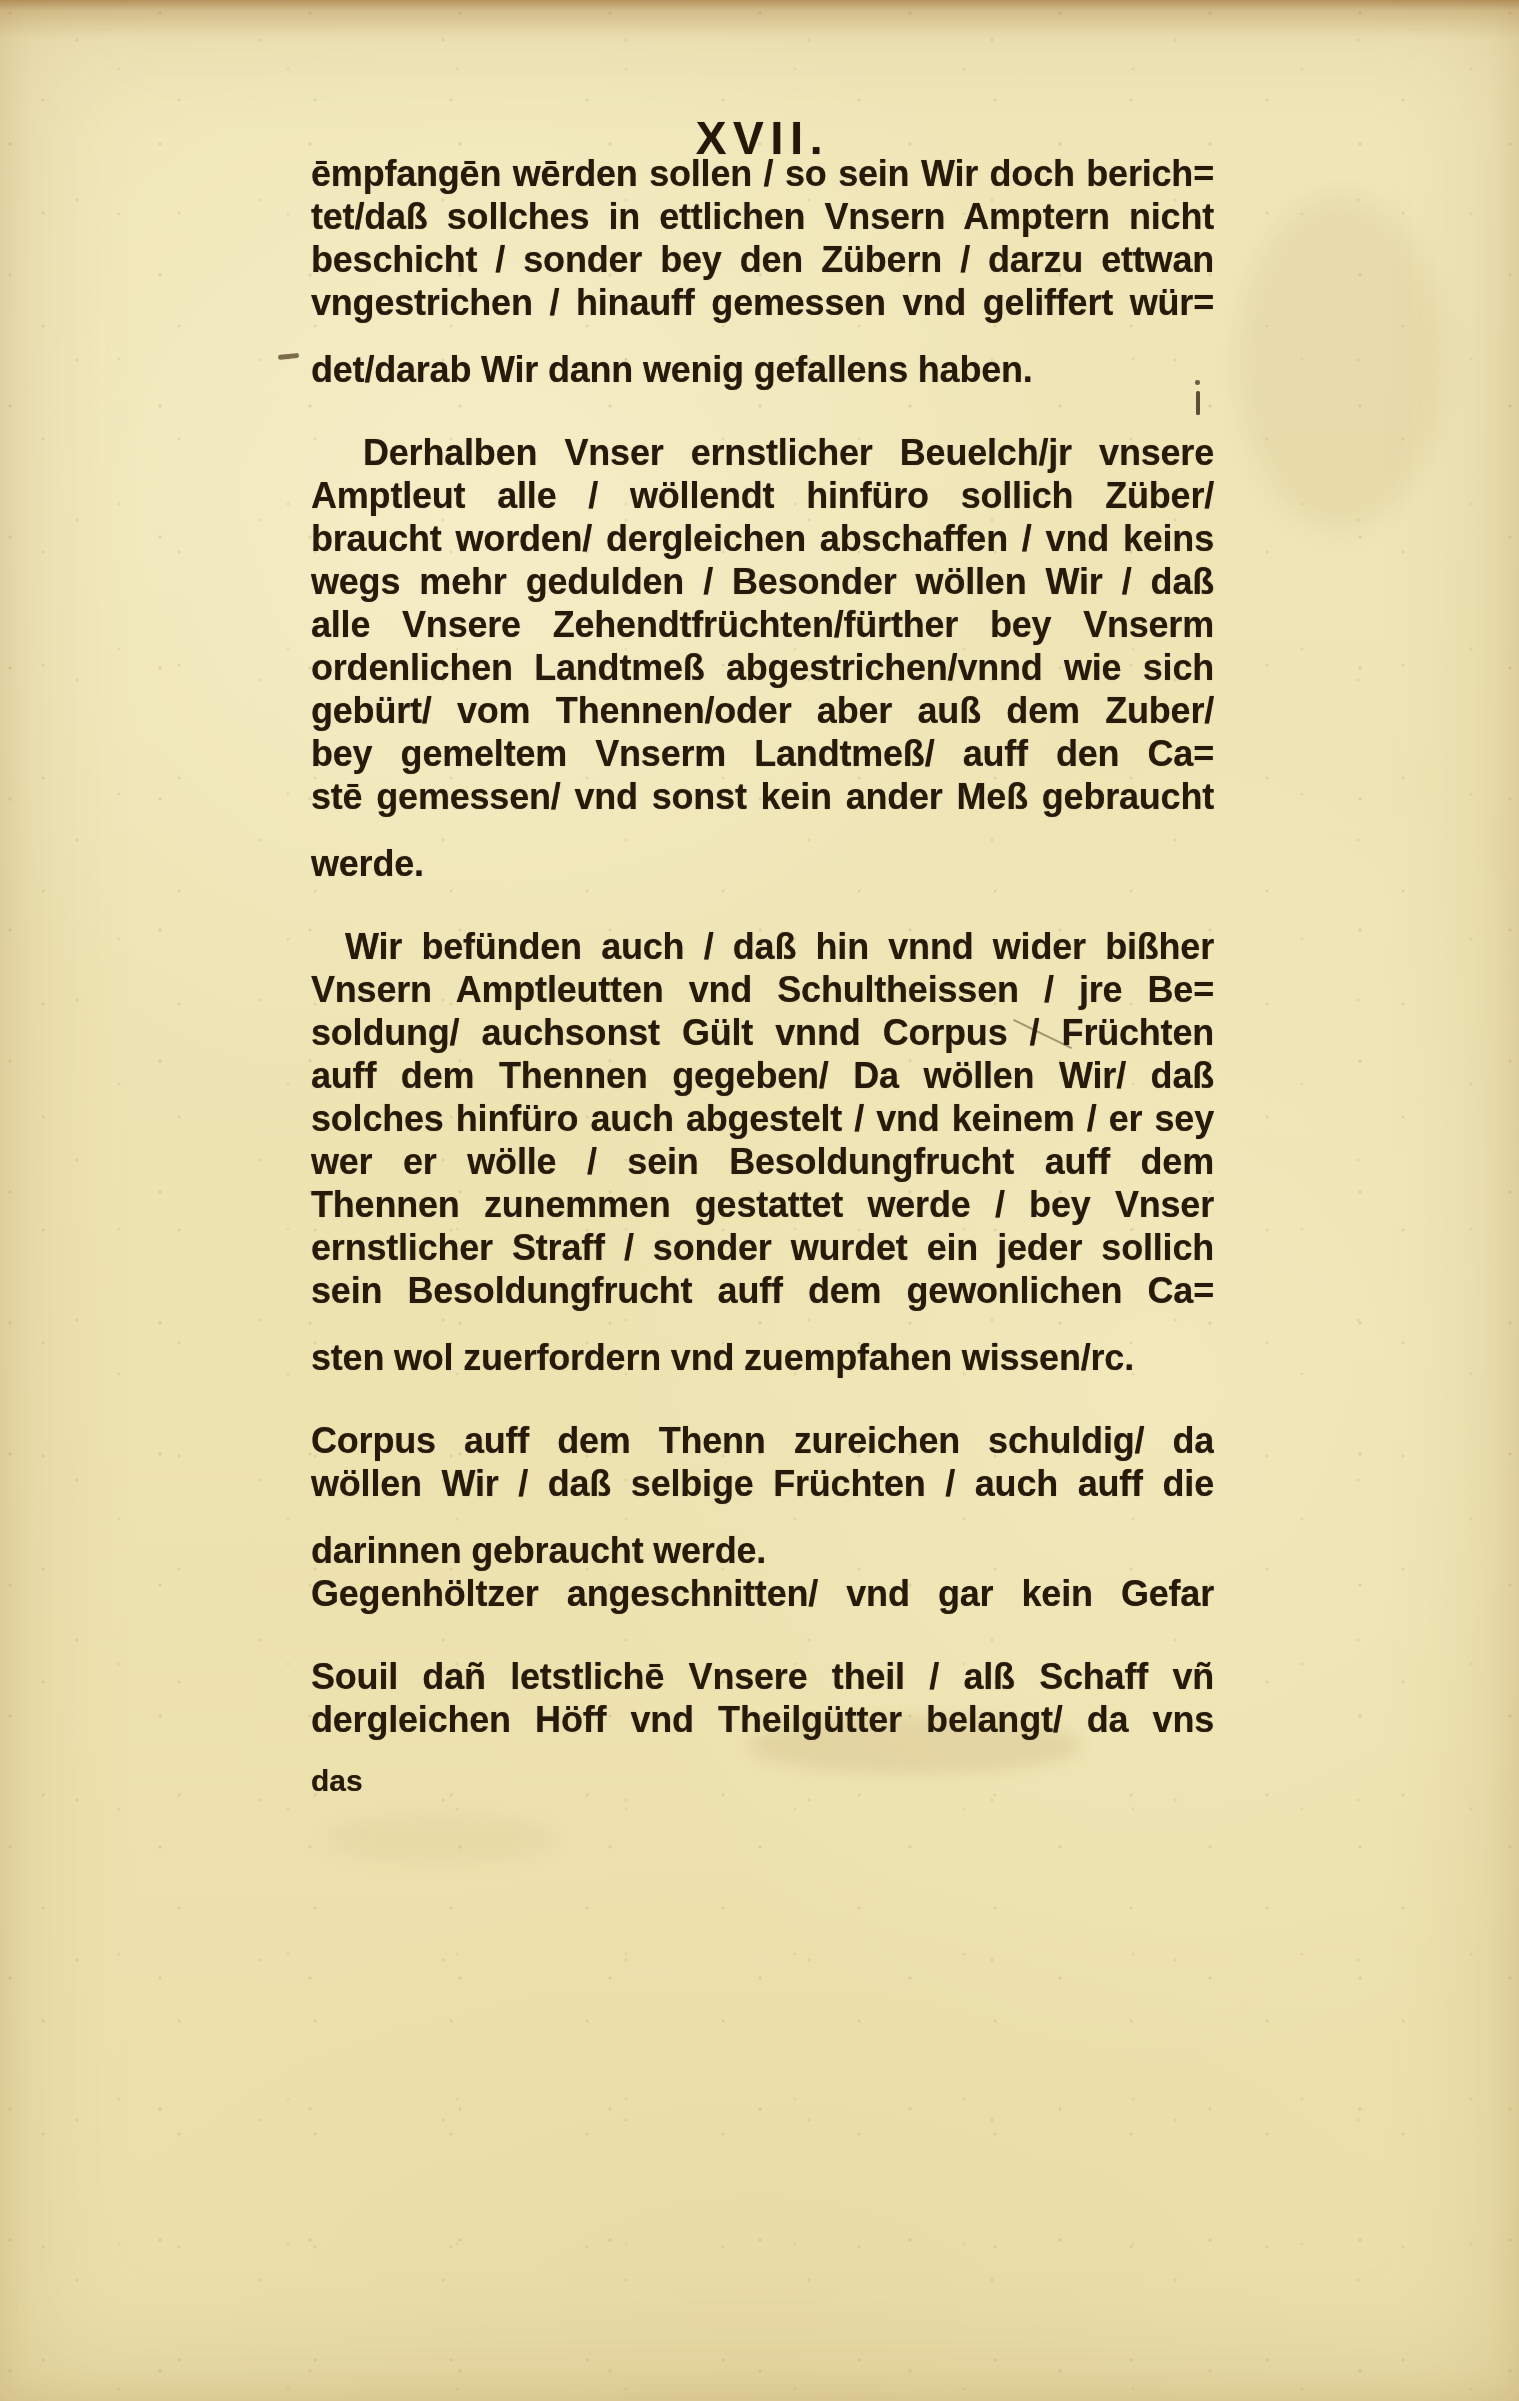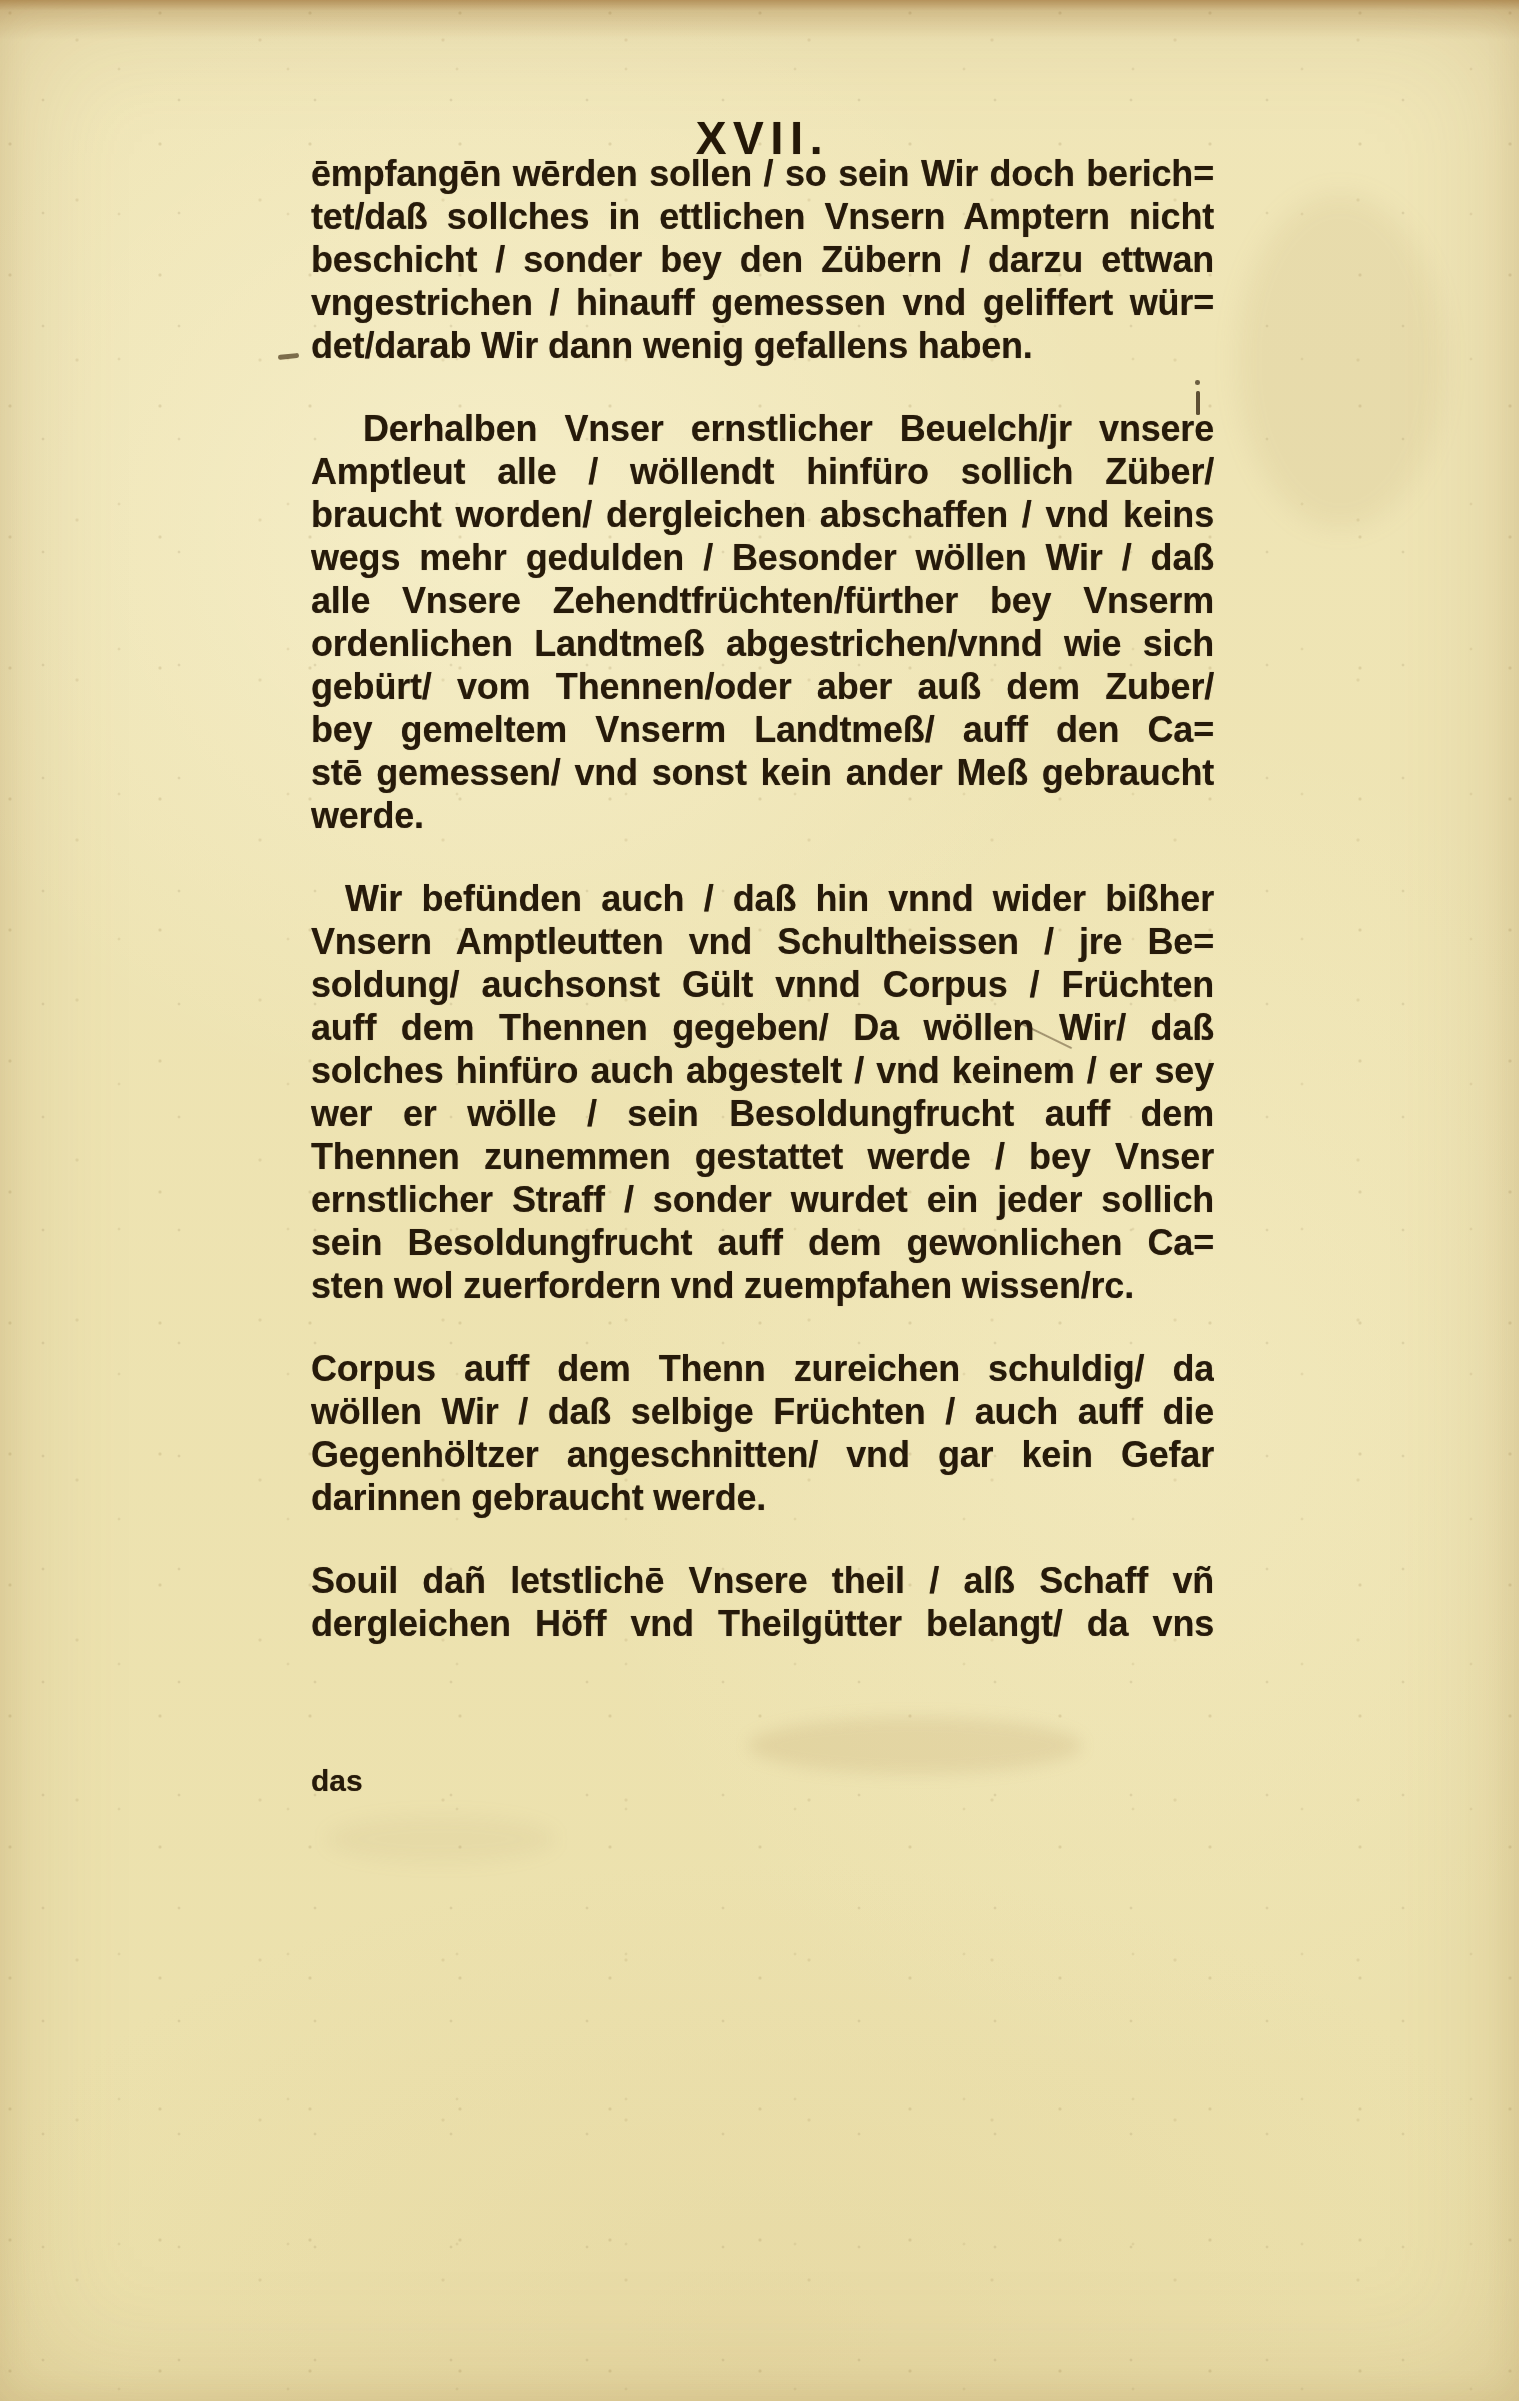--- a/index.html
+++ b/index.html
@@ -74,20 +74,21 @@
   .line {
     height: 43px;
     text-align: justify;
     text-align-last: justify;
     overflow: hidden;
     white-space: normal;
   }
   .line.short {
     text-align: left;
     text-align-last: left;
+    margin-top: 24px;
   }
   .catchword-row {
     position: absolute;
     left: 311px;
     top: 1759px;
     width: 881px;
     text-align: left;
     font-size: 30px;
     font-weight: bold;
     line-height: 43px;
@@ -194,22 +195,22 @@
         <div class="line">solches hinfüro auch abgestelt / vnd keinem / er sey</div>
         <div class="line">wer er wölle / sein Besoldungfrucht auff dem</div>
         <div class="line">Thennen zunemmen gestattet werde / bey Vnser</div>
         <div class="line">ernstlicher Straff / sonder wurdet ein jeder sollich</div>
         <div class="line">sein Besoldungfrucht auff dem gewonlichen Ca=</div>
         <div class="line short">sten wol zuerfordern vnd zuempfahen wissen/rc.</div>
       </div>
       <div class="paragraph">
         <div class="line">Corpus auff dem Thenn zureichen schuldig/ da</div>
         <div class="line">wöllen Wir / daß selbige Früchten / auch auff die</div>
+        <div class="line short">darinnen gebraucht werde.</div>
         <div class="line">Gegenhöltzer angeschnitten/ vnd gar kein Gefar</div>
-        <div class="line short">darinnen gebraucht werde.</div>
       </div>
       <div class="paragraph">
         <div class="line">Souil dañ letstlichē Vnsere theil / alß Schaff vñ</div>
         <div class="line">dergleichen Höff vnd Theilgütter belangt/ da vns</div>
       </div>
     </div>
 
   <div class="catchword-row">
     <span>das</span>
   </div>

